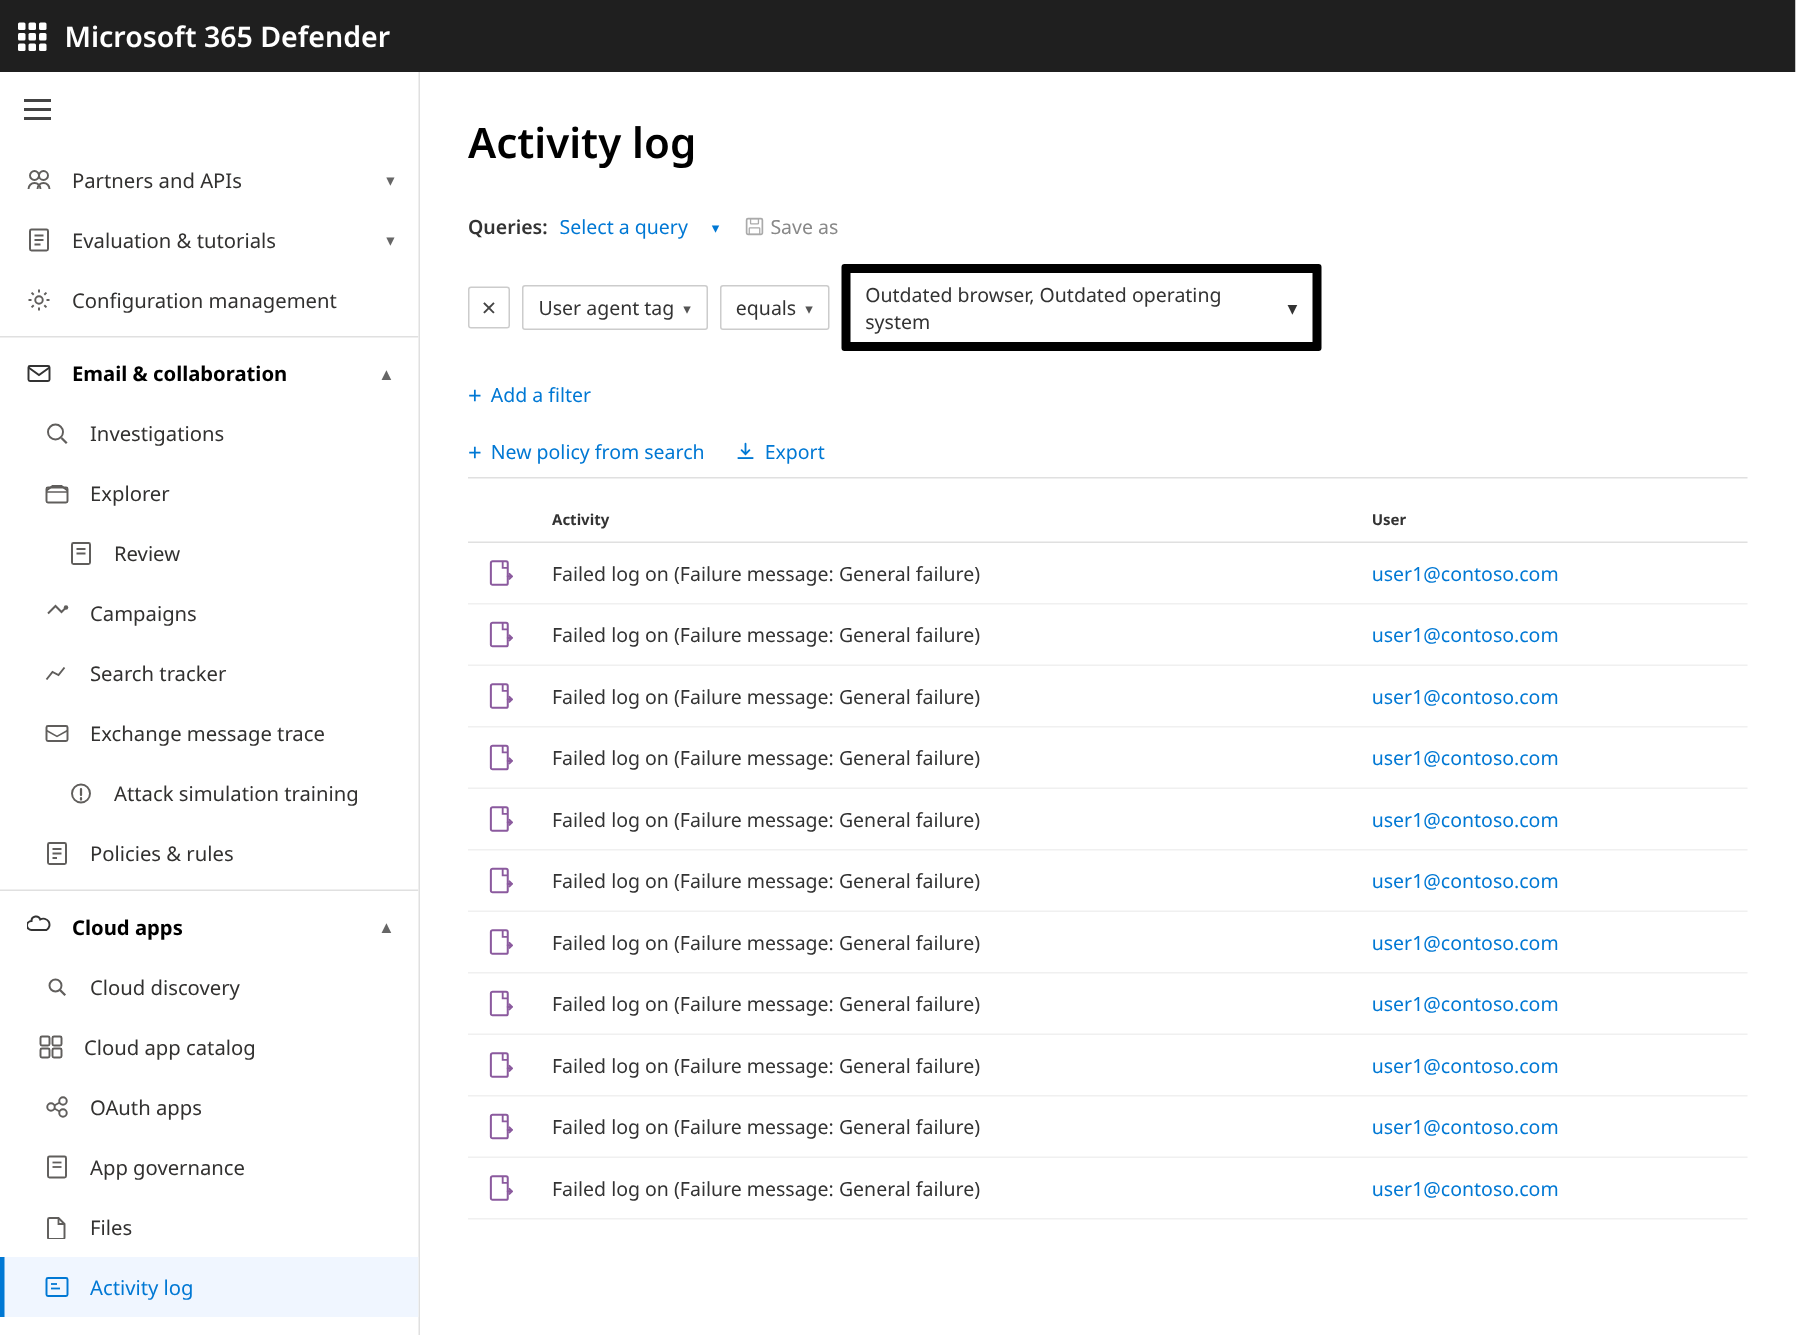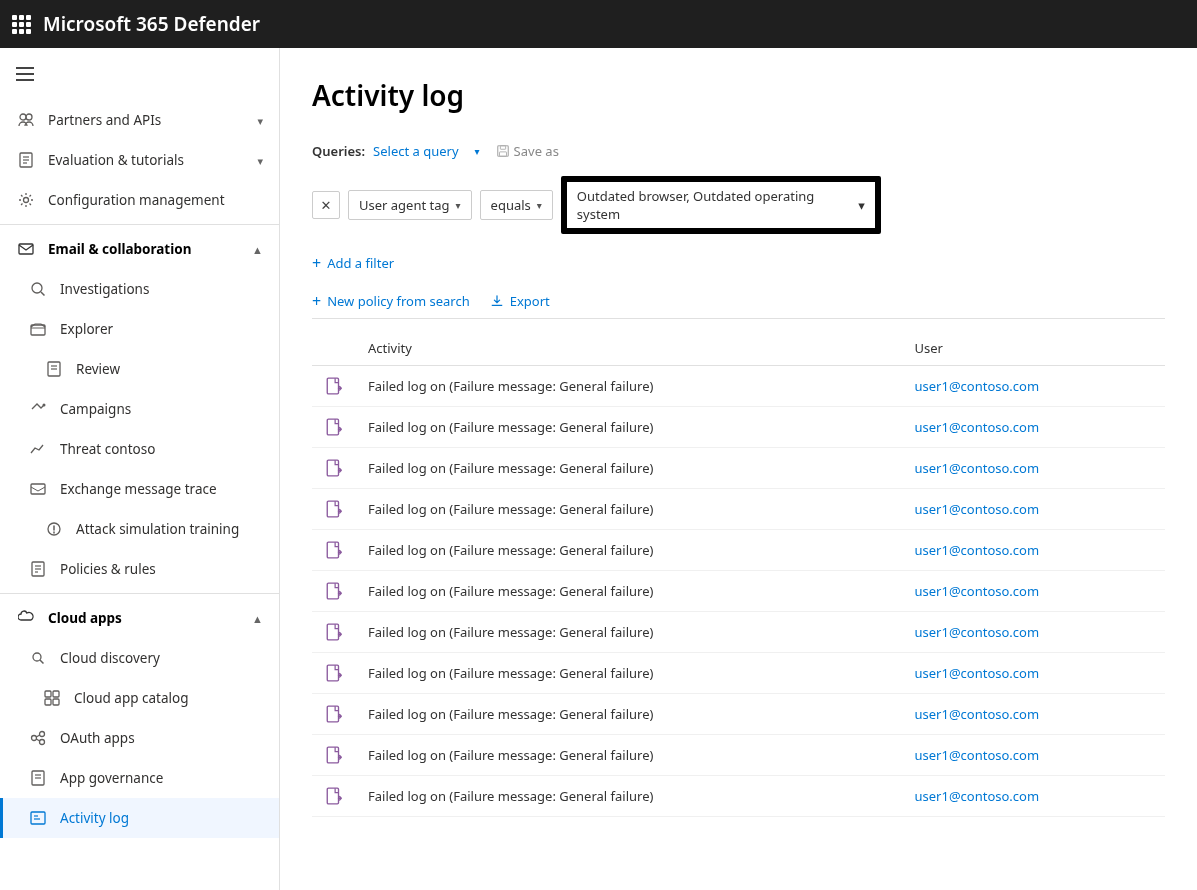--- a/index.html
+++ b/index.html
@@ -221,22 +221,22 @@
     }
 
     
     .activity-table {
       width: 100%;
       border-collapse: collapse;
     }
     .activity-table th {
       text-align: left;
       padding: 8px 12px;
-      font-size: 13px;
-      font-weight: 400;
+      font-size: 10px;
+      font-weight: 700;
       color: #333;
       border-bottom: 1px solid #e0e0e0;
     }
     .activity-table td {
       padding: 10px 12px;
       font-size: 13px;
       color: #333;
       border-bottom: 1px solid #f0f0f0;
       vertical-align: middle;
     }
@@ -370,21 +370,21 @@
       </span>
       <span class="sidebar-label">Campaigns</span>
     </div>
 
     <div class="sidebar-item" style="padding-left:28px;">
       <span class="sidebar-icon">
         <svg width="16" height="16" viewBox="0 0 16 16" fill="none">
             <polyline points="1,12 5,7 9,9 13,4" stroke="#605e5c" stroke-width="1.3" fill="none"></polyline>
           </svg>
       </span>
-      <span class="sidebar-label">Threat contoso</span>
+      <span class="sidebar-label">Search tracker</span>
     </div>
 
     <div class="sidebar-item" style="padding-left:28px;">
       <span class="sidebar-icon">
         <svg width="16" height="16" viewBox="0 0 16 16" fill="none">
             <rect x="1" y="3" width="14" height="10" rx="1" stroke="#605e5c" stroke-width="1.3"></rect>
             <path d="M1 6l7 4 7-4" stroke="#605e5c" stroke-width="1"></path>
           </svg>
       </span>
       <span class="sidebar-label">Exchange message trace</span>
@@ -427,21 +427,21 @@
     <div class="sidebar-item" style="padding-left:28px;">
       <span class="sidebar-icon">
         <svg width="16" height="16" viewBox="0 0 16 16" fill="none">
             <circle cx="7" cy="7" r="4" stroke="#605e5c" stroke-width="1.3"></circle>
             <line x1="10" y1="10" x2="13.5" y2="13.5" stroke="#605e5c" stroke-width="1.5"></line>
           </svg>
       </span>
       <span class="sidebar-label">Cloud discovery</span>
     </div>
 
-    <div class="sidebar-item" style="padding-left:42px;">
+    <div class="sidebar-item" style="padding-left:24px;">
       <span class="sidebar-icon">
         <svg width="16" height="16" viewBox="0 0 16 16" fill="none">
             <rect x="1" y="1" width="6" height="6" rx="1" stroke="#605e5c" stroke-width="1.3"></rect>
             <rect x="9" y="1" width="6" height="6" rx="1" stroke="#605e5c" stroke-width="1.3"></rect>
             <rect x="1" y="9" width="6" height="6" rx="1" stroke="#605e5c" stroke-width="1.3"></rect>
             <rect x="9" y="9" width="6" height="6" rx="1" stroke="#605e5c" stroke-width="1.3"></rect>
           </svg>
       </span>
       <span class="sidebar-label">Cloud app catalog</span>
     </div>
@@ -463,20 +463,29 @@
       <span class="sidebar-icon">
         <svg width="16" height="16" viewBox="0 0 16 16" fill="none">
             <rect x="2" y="1" width="12" height="14" rx="1" stroke="#605e5c" stroke-width="1.3"></rect>
             <line x1="5" y1="5" x2="11" y2="5" stroke="#605e5c" stroke-width="1.2"></line>
             <line x1="5" y1="8" x2="11" y2="8" stroke="#605e5c" stroke-width="1.2"></line>
           </svg>
       </span>
       <span class="sidebar-label">App governance</span>
     </div>
 
+    <div class="sidebar-item" style="padding-left:28px;">
+      <span class="sidebar-icon">
+        <svg width="16" height="16" viewBox="0 0 16 16" fill="none">
+            <path d="M3 2h6l4 4v9a1 1 0 01-1 1H3a1 1 0 01-1-1V3a1 1 0 011-1z" stroke="#605e5c" stroke-width="1.3"></path>
+            <path d="M9 2v4h4" stroke="#605e5c" stroke-width="1.2"></path>
+          </svg>
+      </span>
+      <span class="sidebar-label">Files</span>
+    </div>
 
     <div class="sidebar-item active" style="padding-left:25px;">
       <span class="sidebar-icon" style="color:#0078d4;">
         <svg width="16" height="16" viewBox="0 0 16 16" fill="none">
             <rect x="1" y="2" width="14" height="12" rx="1" stroke="#0078d4" stroke-width="1.3"></rect>
             <line x1="4" y1="6" x2="8" y2="6" stroke="#0078d4" stroke-width="1.2"></line>
             <line x1="4" y1="9" x2="10" y2="9" stroke="#0078d4" stroke-width="1.2"></line>
           </svg>
       </span>
       <span class="sidebar-label">Activity log</span>

